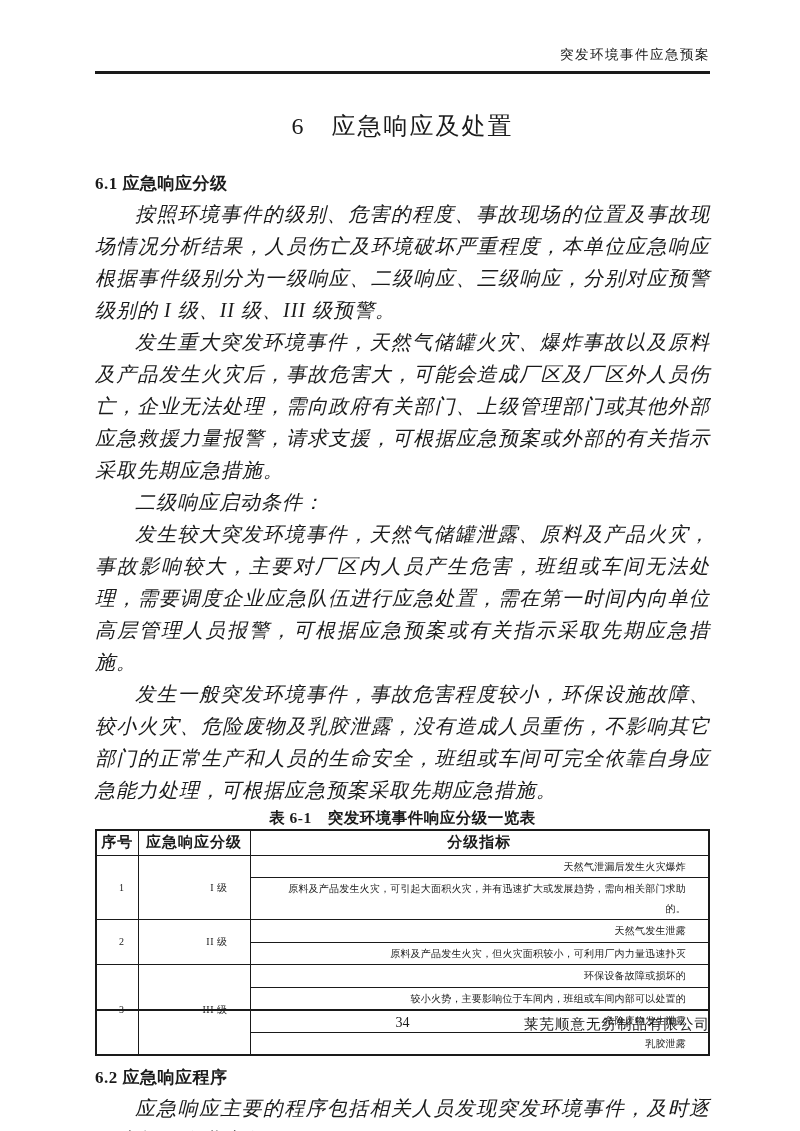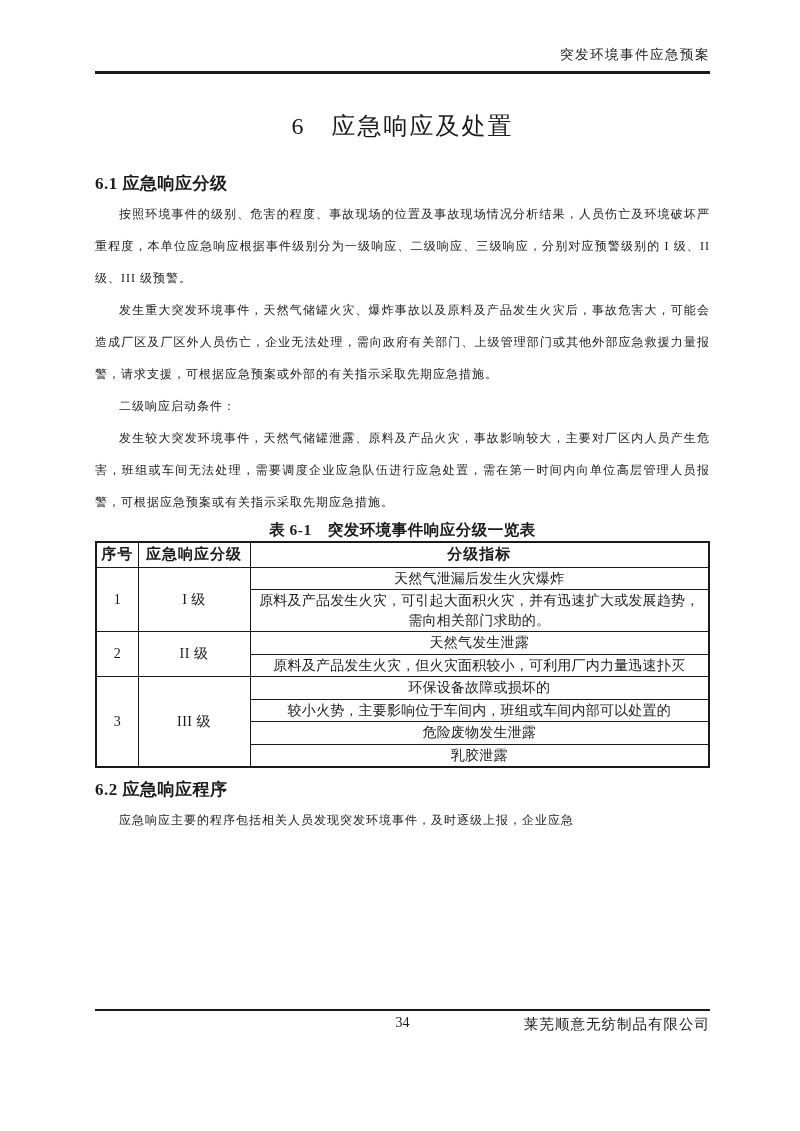--- a/index.html
+++ b/index.html
@@ -39,48 +39,49 @@
     font-weight:bold;
     letter-spacing:0.5px;
     margin-top:31px;
     margin-bottom:3px;
     line-height:22px;
   }
   .section-heading.second {
     margin-top:11px;
   }
   .body-text p {
-    font-size:12px;
+    font-size:20px;
     line-height:32px;
     letter-spacing:1px;
     text-align:justify;
     text-indent:2em;
+    font-style:italic;
   }
   .table-caption {
     text-align:center;
     font-weight:bold;
     font-size:15.5px;
     letter-spacing:0.5px;
     line-height:20px;
     margin-top:2px;
     margin-bottom:1px;
   }
   table.level-table {
     width:100%;
     border-collapse:collapse;
     border:2.5px solid #1a1a1a;
     table-layout:fixed;
   }
   table.level-table th, table.level-table td {
     border:1px solid #1a1a1a;
-    font-size:14px;
+    font-size:10px;
     line-height:19.5px;
-    padding:1px 5px;
+    padding:1px 22px;
     vertical-align:middle;
-    text-align:center;
+    text-align:right;
   }
   table.level-table th {
     font-size:15px;
     font-weight:bold;
     text-align:center;
     letter-spacing:1px;
     padding:2px 0;
   }
   td.cell-no { padding-left:9px; }
   td.cell-level { padding-left:20px; letter-spacing:0.5px; }
@@ -115,20 +116,21 @@
 
   <h1 class="chapter-title">6　应急响应及处置</h1>
 
   <h2 class="section-heading">6.1 应急响应分级</h2>
 
   <div class="body-text">
       <p>按照环境事件的级别、危害的程度、事故现场的位置及事故现场情况分析结果，人员伤亡及环境破坏严重程度，本单位应急响应根据事件级别分为一级响应、二级响应、三级响应，分别对应预警级别的 I 级、II 级、III 级预警。</p>
       <p>发生重大突发环境事件，天然气储罐火灾、爆炸事故以及原料及产品发生火灾后，事故危害大，可能会造成厂区及厂区外人员伤亡，企业无法处理，需向政府有关部门、上级管理部门或其他外部应急救援力量报警，请求支援，可根据应急预案或外部的有关指示采取先期应急措施。</p>
       <p>二级响应启动条件：</p>
       <p>发生较大突发环境事件，天然气储罐泄露、原料及产品火灾，事故影响较大，主要对厂区内人员产生危害，班组或车间无法处理，需要调度企业应急队伍进行应急处置，需在第一时间内向单位高层管理人员报警，可根据应急预案或有关指示采取先期应急措施。</p>
+      <p>发生一般突发环境事件，事故危害程度较小，环保设施故障、较小火灾、危险废物及乳胶泄露，没有造成人员重伤，不影响其它部门的正常生产和人员的生命安全，班组或车间可完全依靠自身应急能力处理，可根据应急预案采取先期应急措施。</p>
     </div>
 
   <div class="table-caption">表 6-1　突发环境事件响应分级一览表</div>
 
   <table class="level-table">
     <colgroup>
       <col style="width:42px">
       <col style="width:112px">
       <col>
     </colgroup>

